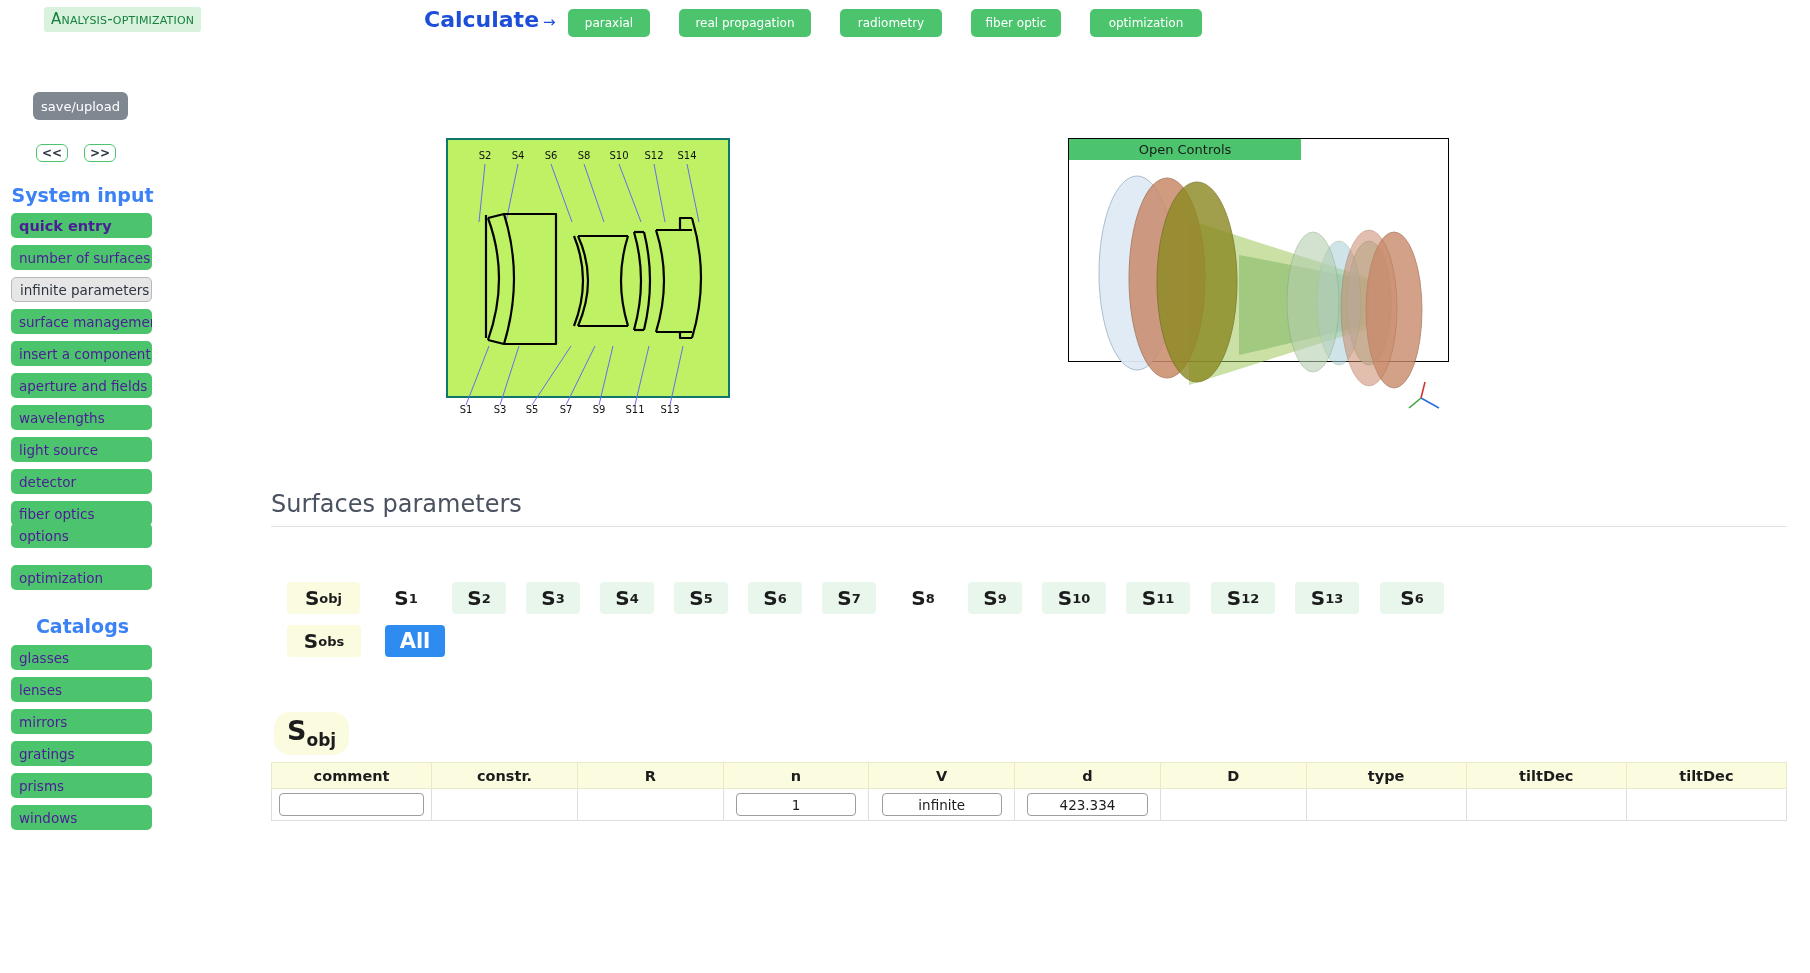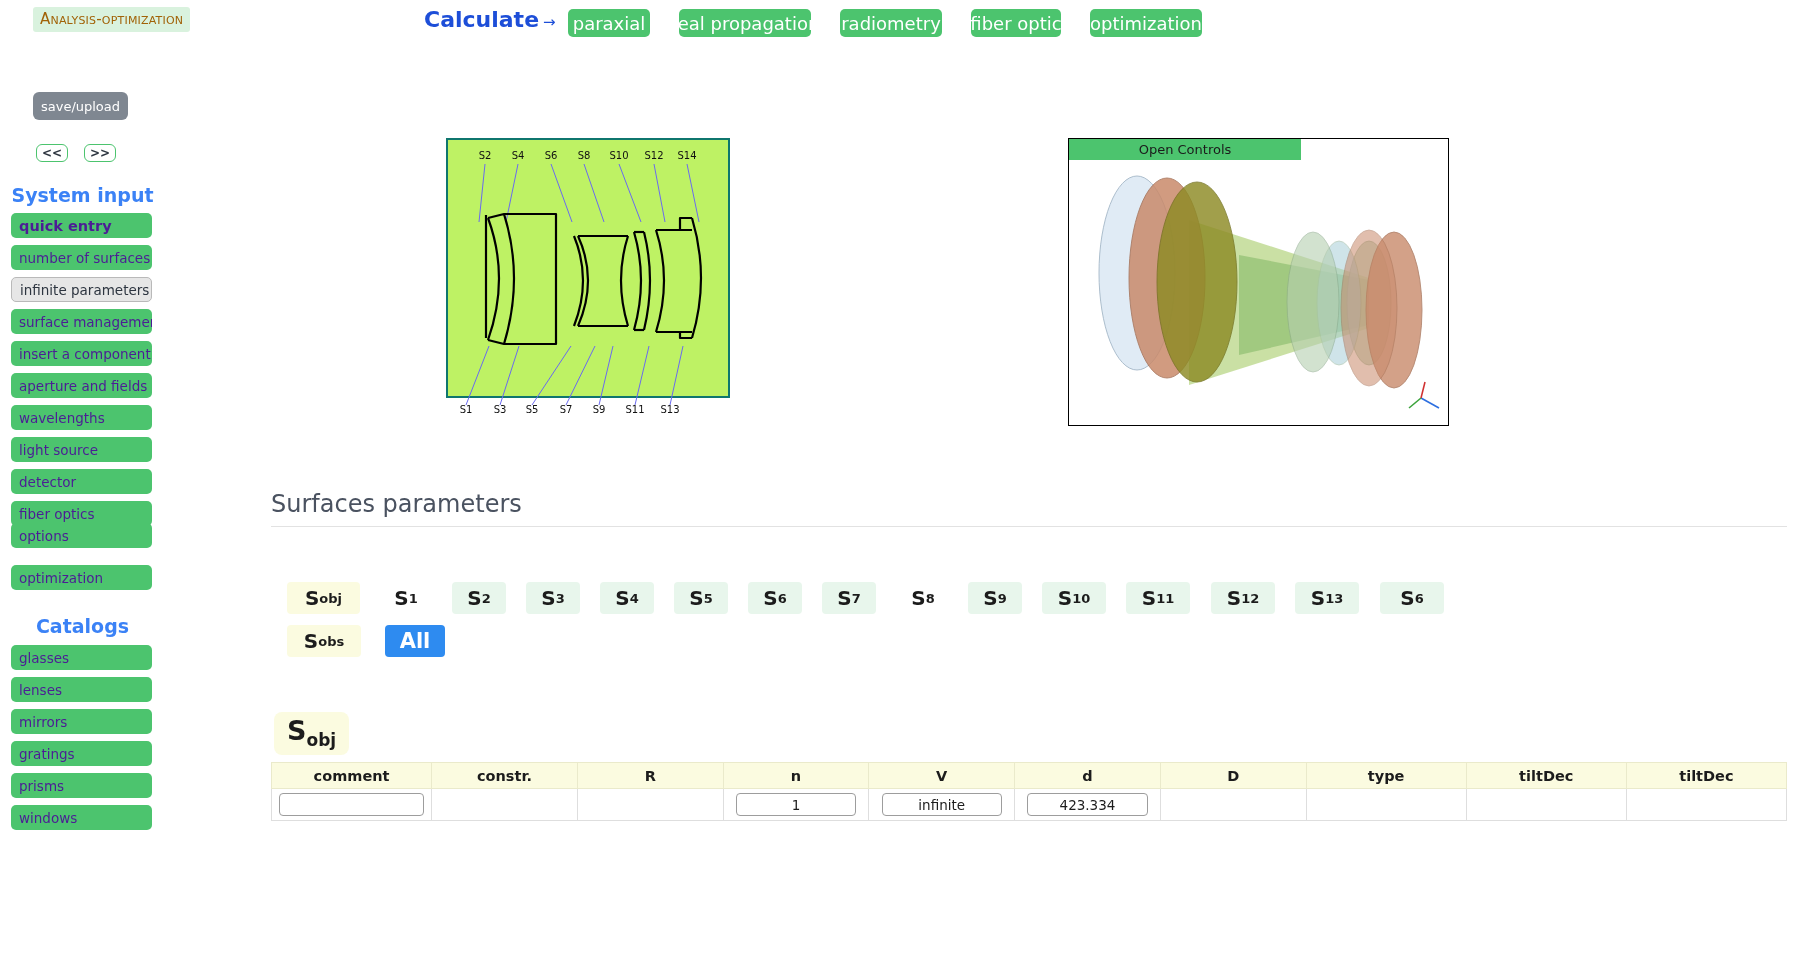--- a/index.html
+++ b/index.html
@@ -8,37 +8,37 @@
     width: 1810px; height: 973px;
     background: #ffffff;
     font-family: "DejaVu Sans", "Liberation Sans", sans-serif;
     overflow: hidden;
   }
   body { position: relative; }
 
   
   #header { position: absolute; left: 0; top: 0; width: 1810px; height: 50px; }
   #app-title {
-    position: absolute; left: 33px; top: 7px;
-    background: #d9f2de; color: #a16207;
+    position: absolute; left: 44px; top: 7px;
+    background: #d9f2de; color: #15803d;
     font-size: 15px; padding: 3px 7px 4px 7px;
     border-radius: 3px; font-variant: small-caps;
     letter-spacing: .2px; white-space: nowrap;
   }
   #calc-label {
     position: absolute; left: 424px; top: 7px;
     font-size: 22px; font-weight: bold; color: #1d4ed8;
     white-space: nowrap;
   }
   #calc-label .arrow { font-size: 15px; font-weight: normal; padding-left: 4px; }
   .calc-btn {
     position: absolute; top: 9px; height: 28px;
     background: #4cc46e; color: #ffffff;
     border: none; border-radius: 5px;
-    font-size: 18px; font-family: inherit;
+    font-size: 12px; font-family: inherit;
     padding: 0 15px; cursor: pointer;
     display: flex; align-items: center; justify-content: center;
     white-space: nowrap;
   }
 
   
   #sidebar { position: absolute; left: 0; top: 60px; width: 190px; }
   #save-upload {
     position: absolute; left: 33px; top: 32px;
     width: 95px; height: 28px;
@@ -77,21 +77,21 @@
   #diagram-panel {
     position: absolute; left: 446px; top: 138px;
     width: 284px; height: 260px;
     background: #bef264; border: 2px solid #0f766e;
   }
   #diagram-panel svg { display: block; }
 
   
   #view3d-panel {
     position: absolute; left: 1068px; top: 138px;
-    width: 381px; height: 288px;
+    width: 381px; height: 224px;
     background: #ffffff; border: 1px solid #000000;
   }
   #open-controls {
     position: absolute; left: 0; top: 0;
     width: 232px; height: 21px;
     background: #4cc46e; color: #1b1b1b;
     font-size: 13px; text-align: center; line-height: 21px;
     cursor: pointer; white-space: nowrap;
   }
   #view3d-canvas { position: absolute; left: 0; top: 21px; width: 379px; height: 261px; overflow: hidden; }
@@ -118,21 +118,21 @@
   .surf-tab.obj  { background: #fbfbe0; }
   .surf-tab.plain{ background: transparent; }
   .surf-tab.all  { background: #2e8bf0; color: #ffffff; font-size: 21px; }
   .surf-tab sub  { font-size: 13px; font-weight: bold; }
 
   
   #current-surface {
     position: absolute; left: 274px; top: 712px;
     background: #fbfbe0; color: #1c1c1c;
     font-size: 27px; font-weight: bold;
-    padding: 3px 13px 5px 13px; border-radius: 8px;
+    padding: 3px 13px 5px 13px; border-radius: 16px;
     white-space: nowrap;
   }
   #current-surface sub { font-size: 17px; }
 
   
   #param-table {
     position: absolute; left: 271px; top: 762px;
     width: 1516px; border-collapse: collapse;
     table-layout: fixed;
   }

